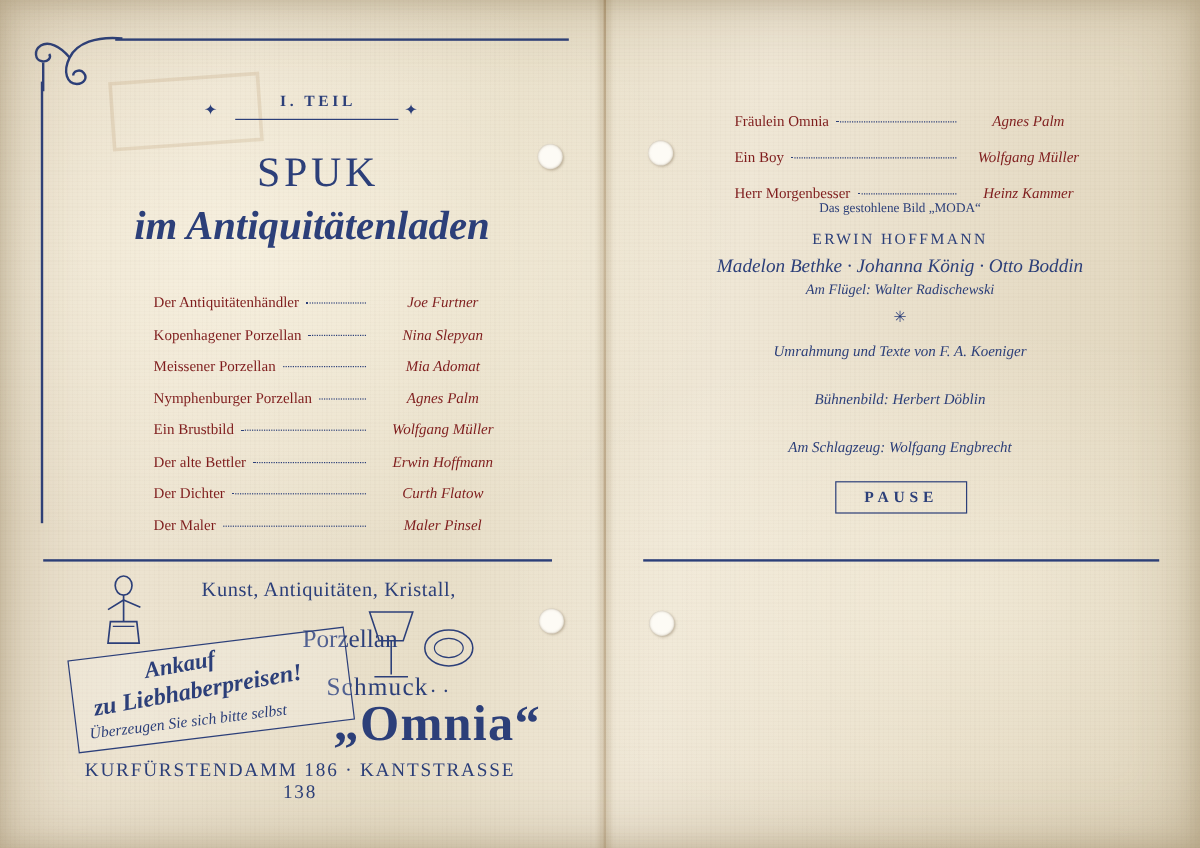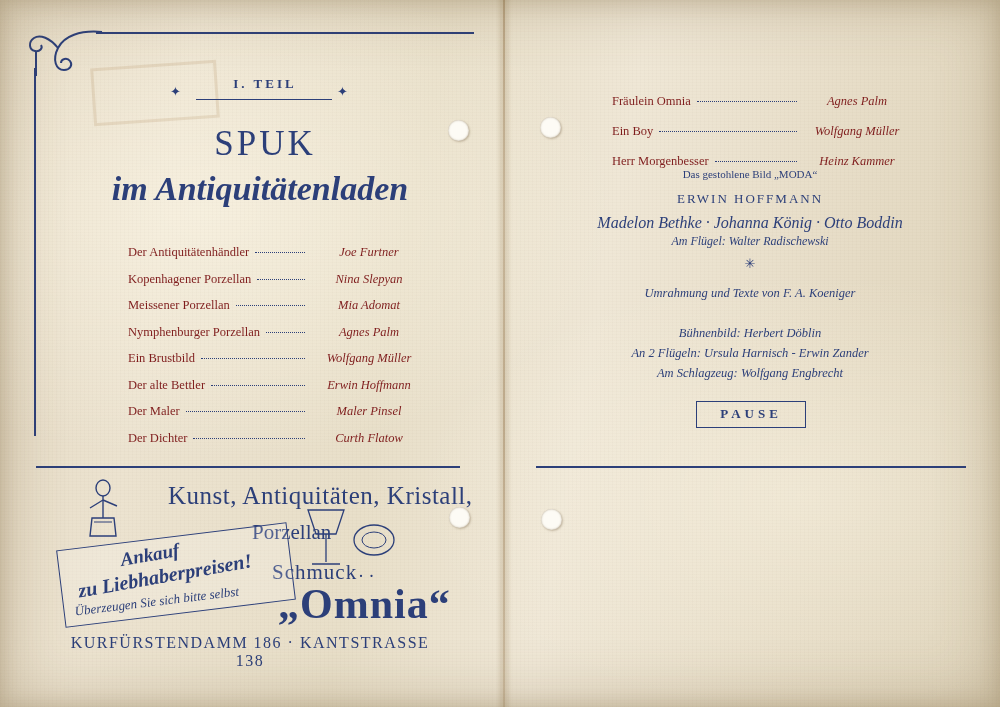--- a/index.html
+++ b/index.html
@@ -235,21 +235,21 @@
     color: #2c3f79;
   }
   
   #ad-omnia {
     left: 40px; top: 474px;
     width: 412px; height: 190px;
   }
   .omnia-headline {
     position: absolute;
     left: 128px; top: 8px;
-    font-size: 25px;
+    font-size: 17px;
     font-family: "Liberation Serif", serif;
     letter-spacing: 0.5px;
     white-space: nowrap;
   }
   .omnia-word2 {
     position: absolute;
     left: 212px; top: 46px;
     font-size: 21px;
     font-family: "Liberation Serif", serif;
   }
@@ -387,28 +387,28 @@
         <span class="cast-role">Ein Brustbild</span>
         <span class="cast-dots"></span>
         <span class="cast-actor cast-actor-col">Wolfgang Müller</span>
       </div>
       <div class="cast-row">
         <span class="cast-role">Der alte Bettler</span>
         <span class="cast-dots"></span>
         <span class="cast-actor cast-actor-col">Erwin Hoffmann</span>
       </div>
       <div class="cast-row">
+        <span class="cast-role">Der Dichter</span>
+        <span class="cast-dots"></span>
+        <span class="cast-actor cast-actor-col">Curth Flatow</span>
+      </div>
+      <div class="cast-row">
         <span class="cast-role">Der Maler</span>
         <span class="cast-dots"></span>
         <span class="cast-actor cast-actor-col">Maler Pinsel</span>
-      </div>
-      <div class="cast-row">
-        <span class="cast-role">Der Dichter</span>
-        <span class="cast-dots"></span>
-        <span class="cast-actor cast-actor-col">Curth Flatow</span>
       </div>
     </div>
 
     <div class="rule-left-bottom"></div>
 
     <div class="ad" id="ad-omnia">
       <svg class="figure-sketch" viewBox="0 0 46 62">
         <ellipse cx="23" cy="10" rx="7" ry="8" fill="none" stroke="#2c3f79" stroke-width="1.4"></ellipse>
         <path d="M23,18 L23,40" stroke="#2c3f79" stroke-width="1.4" fill="none"></path>
         <path d="M23,22 L10,30 M23,22 L37,28" stroke="#2c3f79" stroke-width="1.4" fill="none"></path>
@@ -460,21 +460,20 @@
     </div>
 
     <div class="centered-line" id="moda-line">Das gestohlene Bild „MODA“</div>
     <div class="centered-line" id="hoffmann-line">ERWIN HOFFMANN</div>
     <div class="centered-line" id="ensemble-line">Madelon Bethke · Johanna König · Otto Boddin</div>
     <div class="centered-line" id="fluegel-line">Am Flügel: Walter Radischewski</div>
     <div class="centered-line" id="star-line">✳</div>
 
     <div class="centered-line" id="credit-1">Umrahmung und Texte von F. A. Koeniger</div>
     <div class="centered-line" id="credit-3">Bühnenbild: Herbert Döblin</div>
-    <div class="centered-line" id="credit-4">An 2 Flügeln: Ursula Harnisch - Erwin Zander</div>
     <div class="centered-line" id="credit-5">Am Schlagzeug: Wolfgang Engbrecht</div>
 
     <div class="pause-box">PAUSE</div>
 
     <div class="rule-right-bottom"></div>
 
   </div>
 
   <div class="fold"></div>
   <div class="fold-line"></div>

